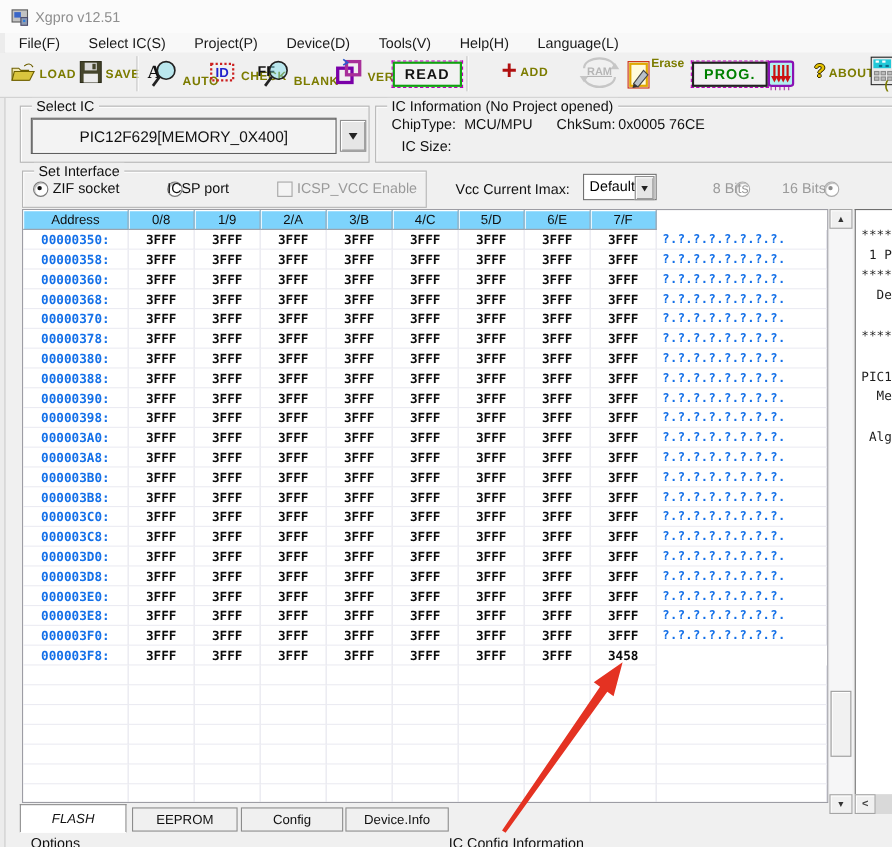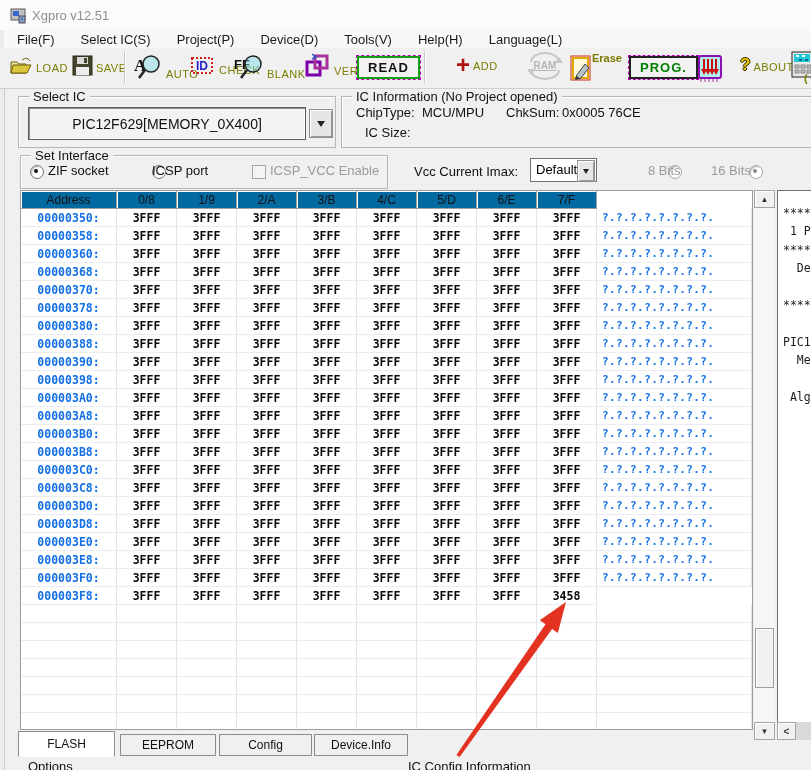--- a/index.html
+++ b/index.html
@@ -10,21 +10,21 @@
   
   .titlebar{left:0;top:0;width:811px;height:30px;background:#fbfbfb;}
   .title-text{left:32px;top:8px;font-size:13px;color:#8f8f8f;}
   .win-edge{left:0;top:0;width:4px;height:770px;background:#ececec;border-right:1px solid #cbcbcb;}
   .menubar{left:4px;top:30px;width:807px;height:18px;background:#f8f8f8;display:flex;align-items:center;}
   .menu-item{font-size:13px;padding:0 13px;color:#1a1a1a;white-space:nowrap;}
 
   
   .toolbar{left:0;top:48px;width:811px;height:40px;background:#f0f0f0;border-bottom:1px solid #cfcfcf;}
   .tb{position:absolute;display:flex;align-items:center;gap:3px;}
-  .tb-label{font-size:11px;font-weight:normal;color:#7c7c00;letter-spacing:0.5px;align-self:flex-end;padding-bottom:2px;}
+  .tb-label{font-size:11px;font-weight:bold;color:#7c7c00;letter-spacing:0.5px;align-self:flex-end;padding-bottom:2px;}
   .tb-sep{position:absolute;top:3px;width:1px;height:32px;background:#c6c6c6;box-shadow:1px 0 0 #ffffff;}
   .boxed{border:2px solid #10a010;outline:1px dashed #bb00bb;background:#f2f2f2;
          font-weight:bold;font-size:13px;letter-spacing:1px;padding:2px 9px;color:#111;}
   .boxed.green{border-color:#222;color:#008000;}
   .plus{color:#b01010;font-size:24px;font-weight:bold;line-height:18px;}
   .q-icon{font-size:17px;font-weight:bold;color:#e8c400;
           text-shadow:-1px 0 #3a3000,1px 0 #3a3000,0 -1px #3a3000,0 1px #3a3000;}
   .ram-label{position:absolute;left:0;right:0;top:9px;text-align:center;font-size:10px;font-weight:bold;color:#b6b6b6;text-decoration:underline;}
   .erase-label{position:absolute;font-size:11px;font-weight:bold;color:#7c7c00;}
 
@@ -47,21 +47,21 @@
   .radio.sel::after{content:"";position:absolute;left:3px;top:3px;width:4px;height:4px;border-radius:50%;background:#111;}
   .radio.dis{border-color:#aaa;}
   .radio.dis.sel::after{background:#8d8d8d;}
   .chk{width:12px;height:12px;background:#f4f4f4;border:1px solid #a5a5a5;display:inline-block;}
   .ctl-label{font-size:13px;color:#111;}
   .dim{color:#9a9a9a;}
 
   
   .hex-table{left:20px;top:190px;width:733px;height:540px;background:#fff;border:1px solid #9d9da4;box-sizing:border-box;overflow:hidden;}
   .hrow{display:flex;height:18px;}
-  .hcell{box-sizing:border-box;height:18px;background:#0369a1;border-right:1px solid #9f9fa6;border-bottom:1px solid #9f9fa6;
+  .hcell{box-sizing:border-box;height:18px;background:#7dd3fc;border-right:1px solid #9f9fa6;border-bottom:1px solid #9f9fa6;
          box-shadow:inset 1px 1px 0 #ffffff;display:flex;align-items:center;justify-content:center;
          font-size:12px;color:#111;}
   .drow{display:flex;height:18px;align-items:center;}
   .dcell{box-sizing:border-box;height:18px;border-right:1px solid #e4e4ec;border-bottom:1px solid #ebebf2;
          display:flex;align-items:center;justify-content:center;
          font-family:"DejaVu Sans Mono",monospace;font-weight:bold;font-size:11.5px;}
   .w-addr{width:96px;} .w-val{width:60px;} .w-ascii{width:155px;}
   .addr{color:#1470e8;}
   .val{color:#0b0b0b;}
   .ascii{color:#1470e8;justify-content:flex-start;padding-left:5px;font-size:11px;letter-spacing:0.4px;}
@@ -80,21 +80,21 @@
              overflow:hidden;padding:13px 0 0 5px;}
   .sp-line{font-family:"DejaVu Sans Mono",monospace;font-size:11.5px;color:#1c1c1c;line-height:18.4px;white-space:pre;}
   .hpanel-scroll{left:777px;top:722px;width:34px;height:18px;background:#d9d9d9;}
   .hbtn{position:absolute;left:0;top:0;width:19px;height:18px;background:#f0f0f0;border:1px solid #a5a5a5;
         box-shadow:inset 1px 1px 0 #fff;box-sizing:border-box;display:flex;align-items:center;justify-content:center;
         font-size:10px;font-weight:bold;color:#444;}
 
   
   .tab{position:absolute;border:1px solid #8c8c8c;box-sizing:border-box;display:flex;align-items:center;justify-content:center;
        font-size:12px;color:#111;background:#f0f0f0;}
-  .tab.active{background:#ffffff;border-bottom-color:#ffffff;}
+  .tab.active{background:#ffffff;border-bottom-color:#ffffff;font-style:italic;}
   .bottom-label{font-size:13px;color:#111;white-space:nowrap;}
 
   
   .arrow-svg{left:0;top:0;pointer-events:none;z-index:50;}
 </style>
 </head>
 <body>
 
 <div id="app">
 

